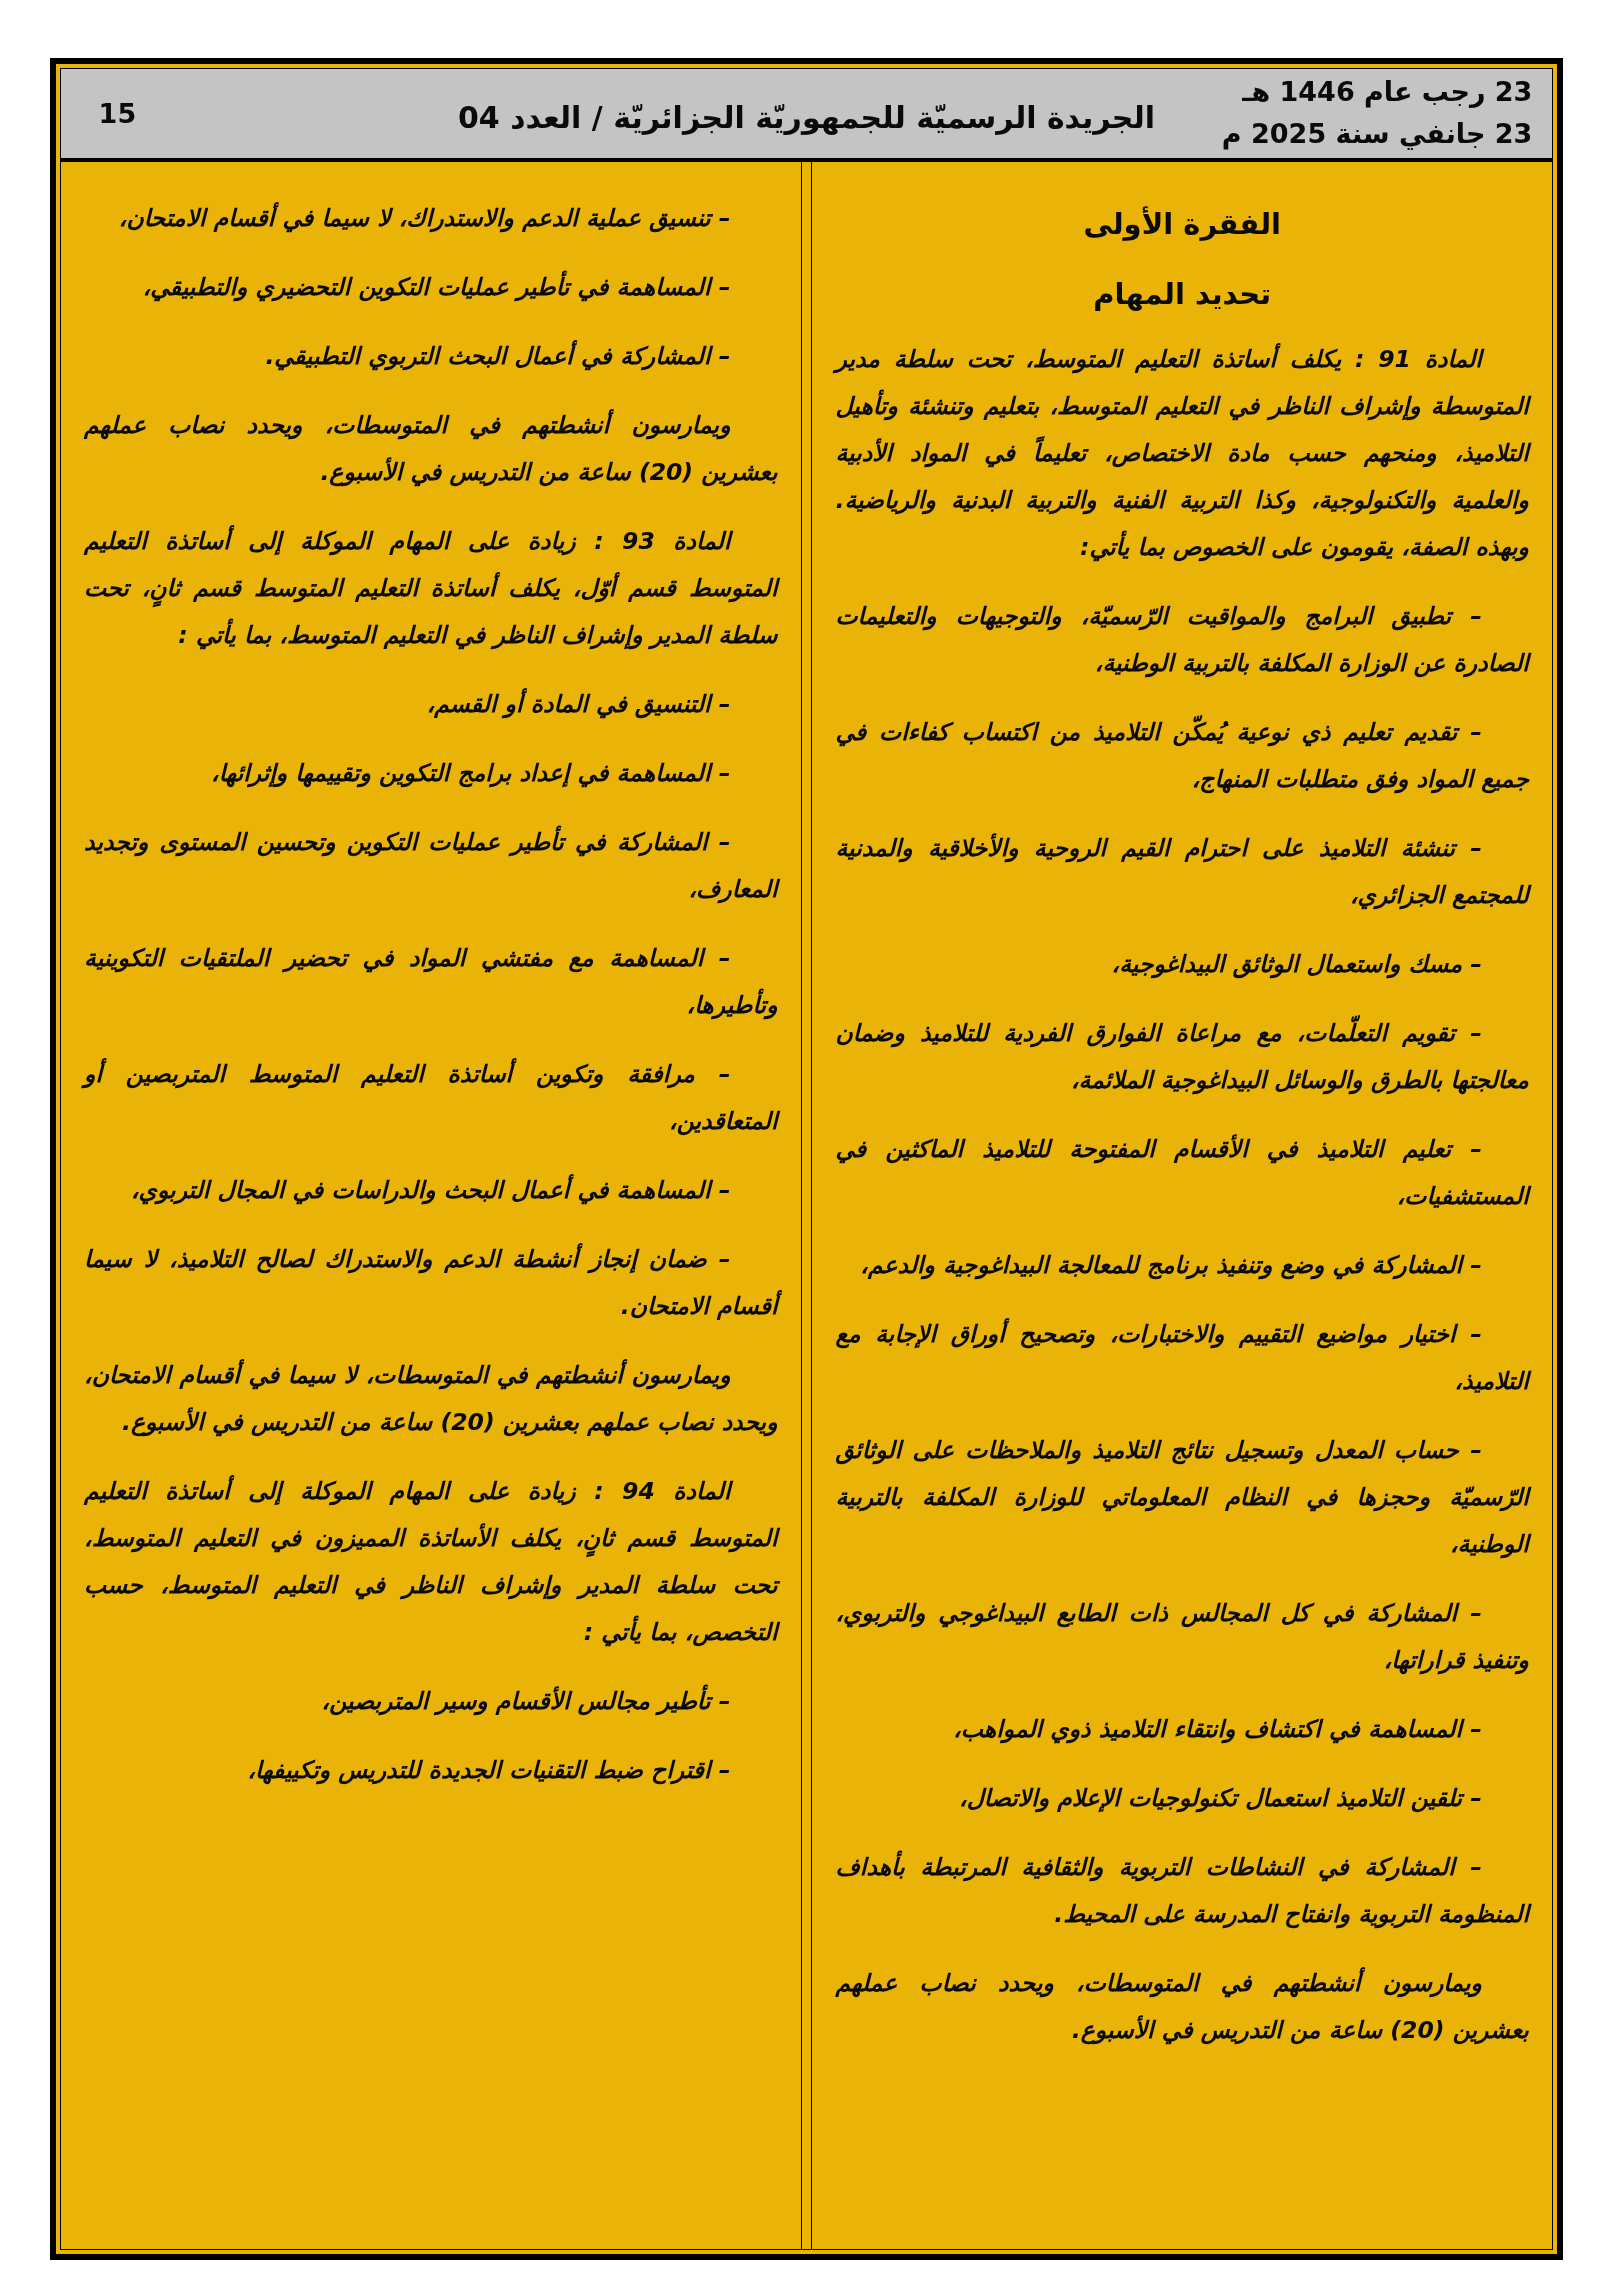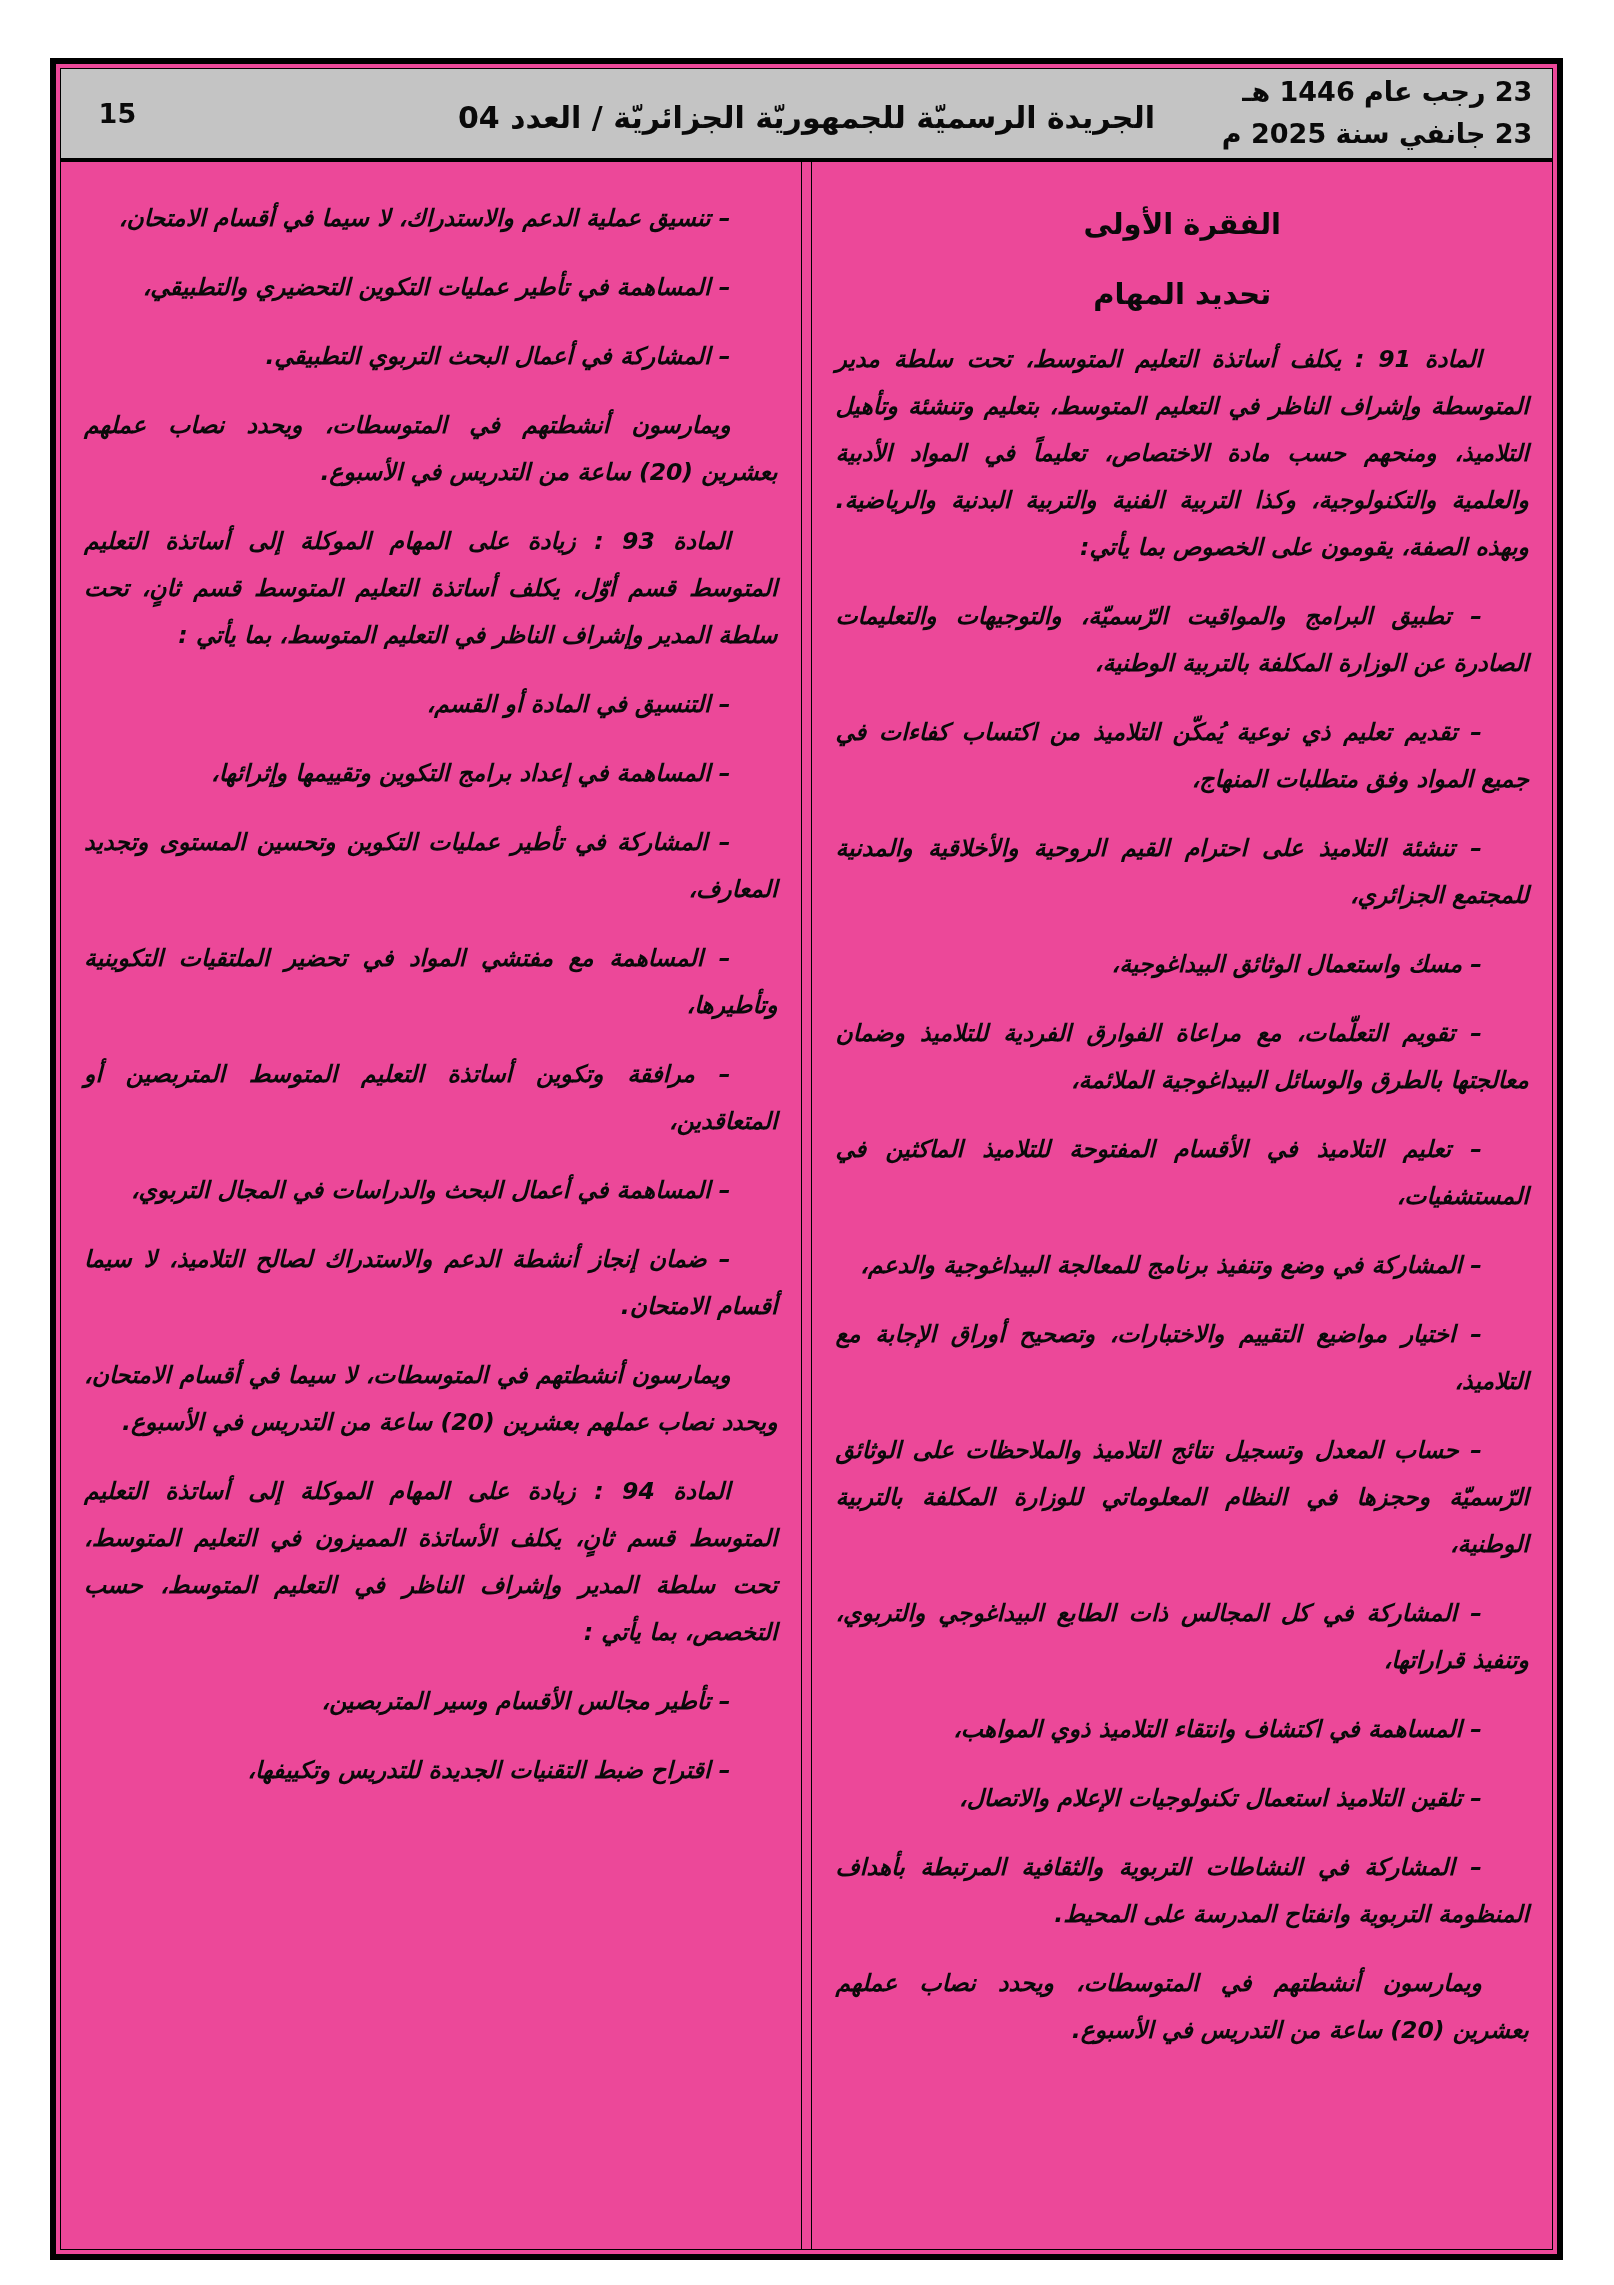--- a/index.html
+++ b/index.html
@@ -14,21 +14,21 @@
     height: 2285px;
     background: #ffffff;
     overflow: hidden;
   }
   .page-frame {
     position: absolute;
     top: 58px; left: 51px; right: 51px; bottom: 25px;
     border: 6.3px solid #000;
     padding: 3.6px;
     box-sizing: border-box;
-    background: #ec4899;
+    background: #eab308;
   }
   .page-inner {
     border: 1.8px solid #000;
     height: 100%;
     box-sizing: border-box;
     display: flex;
     flex-direction: column;
     overflow: hidden;
   }
   .header-bar {

